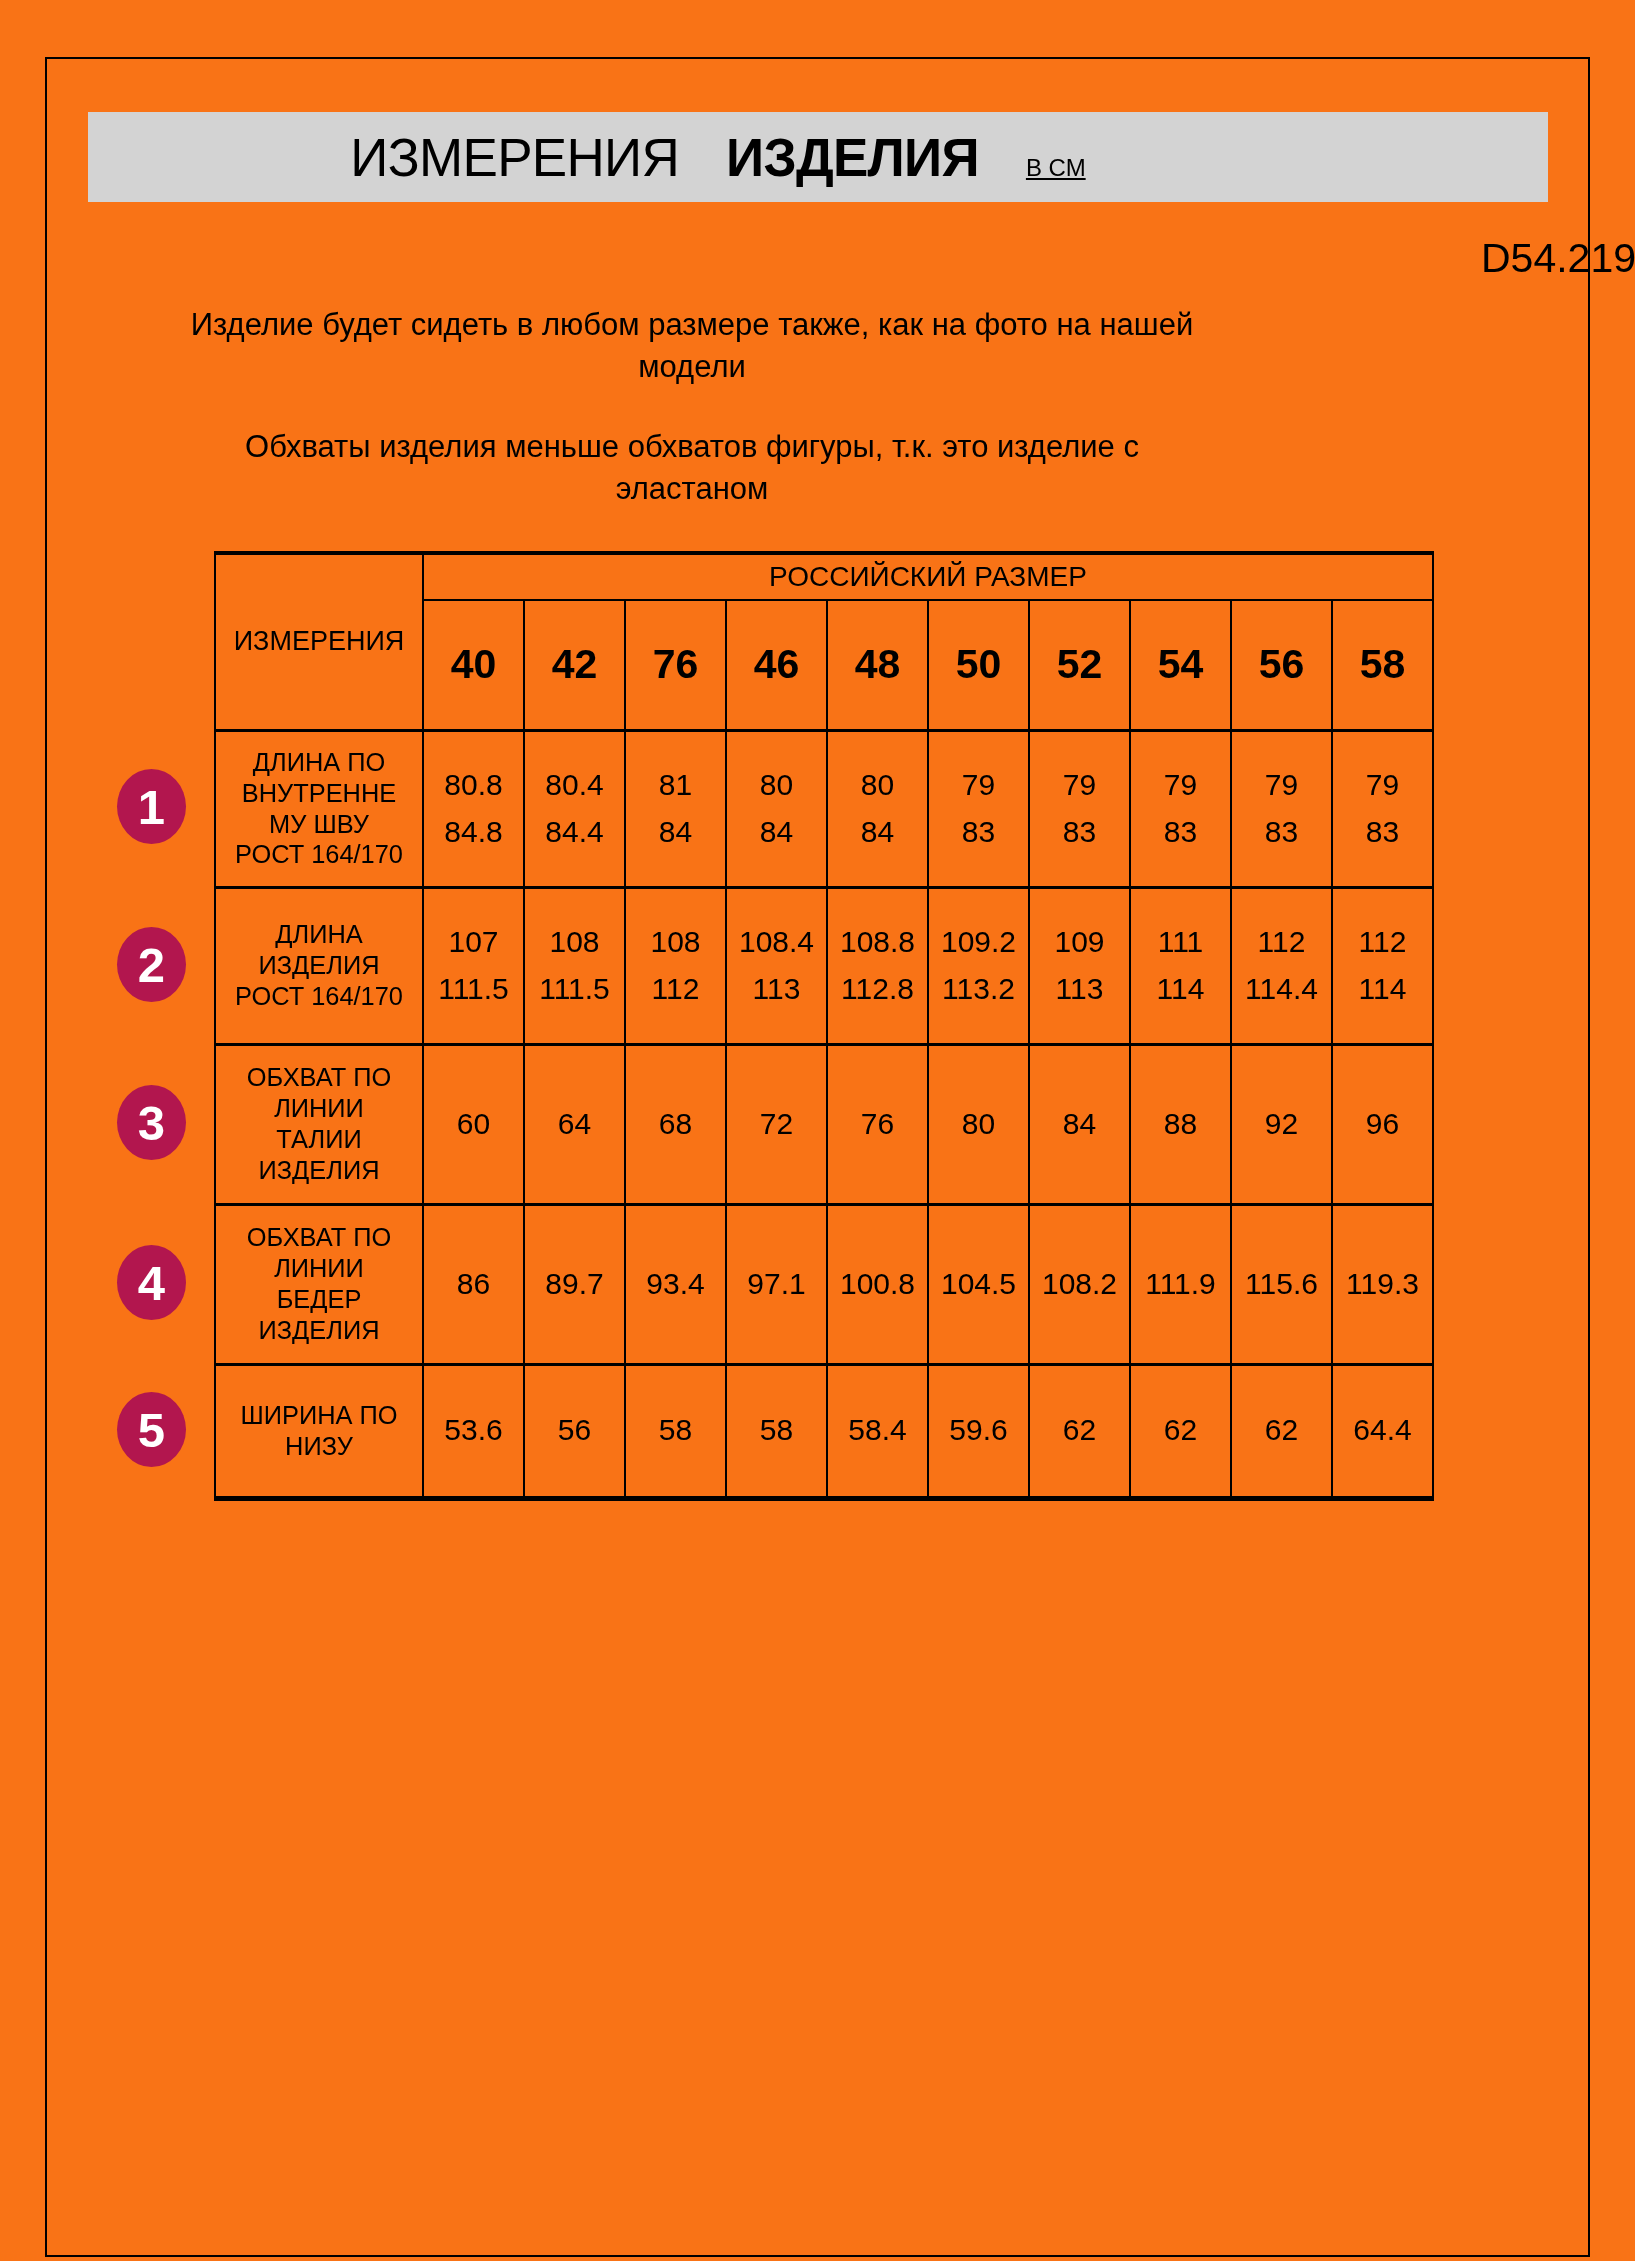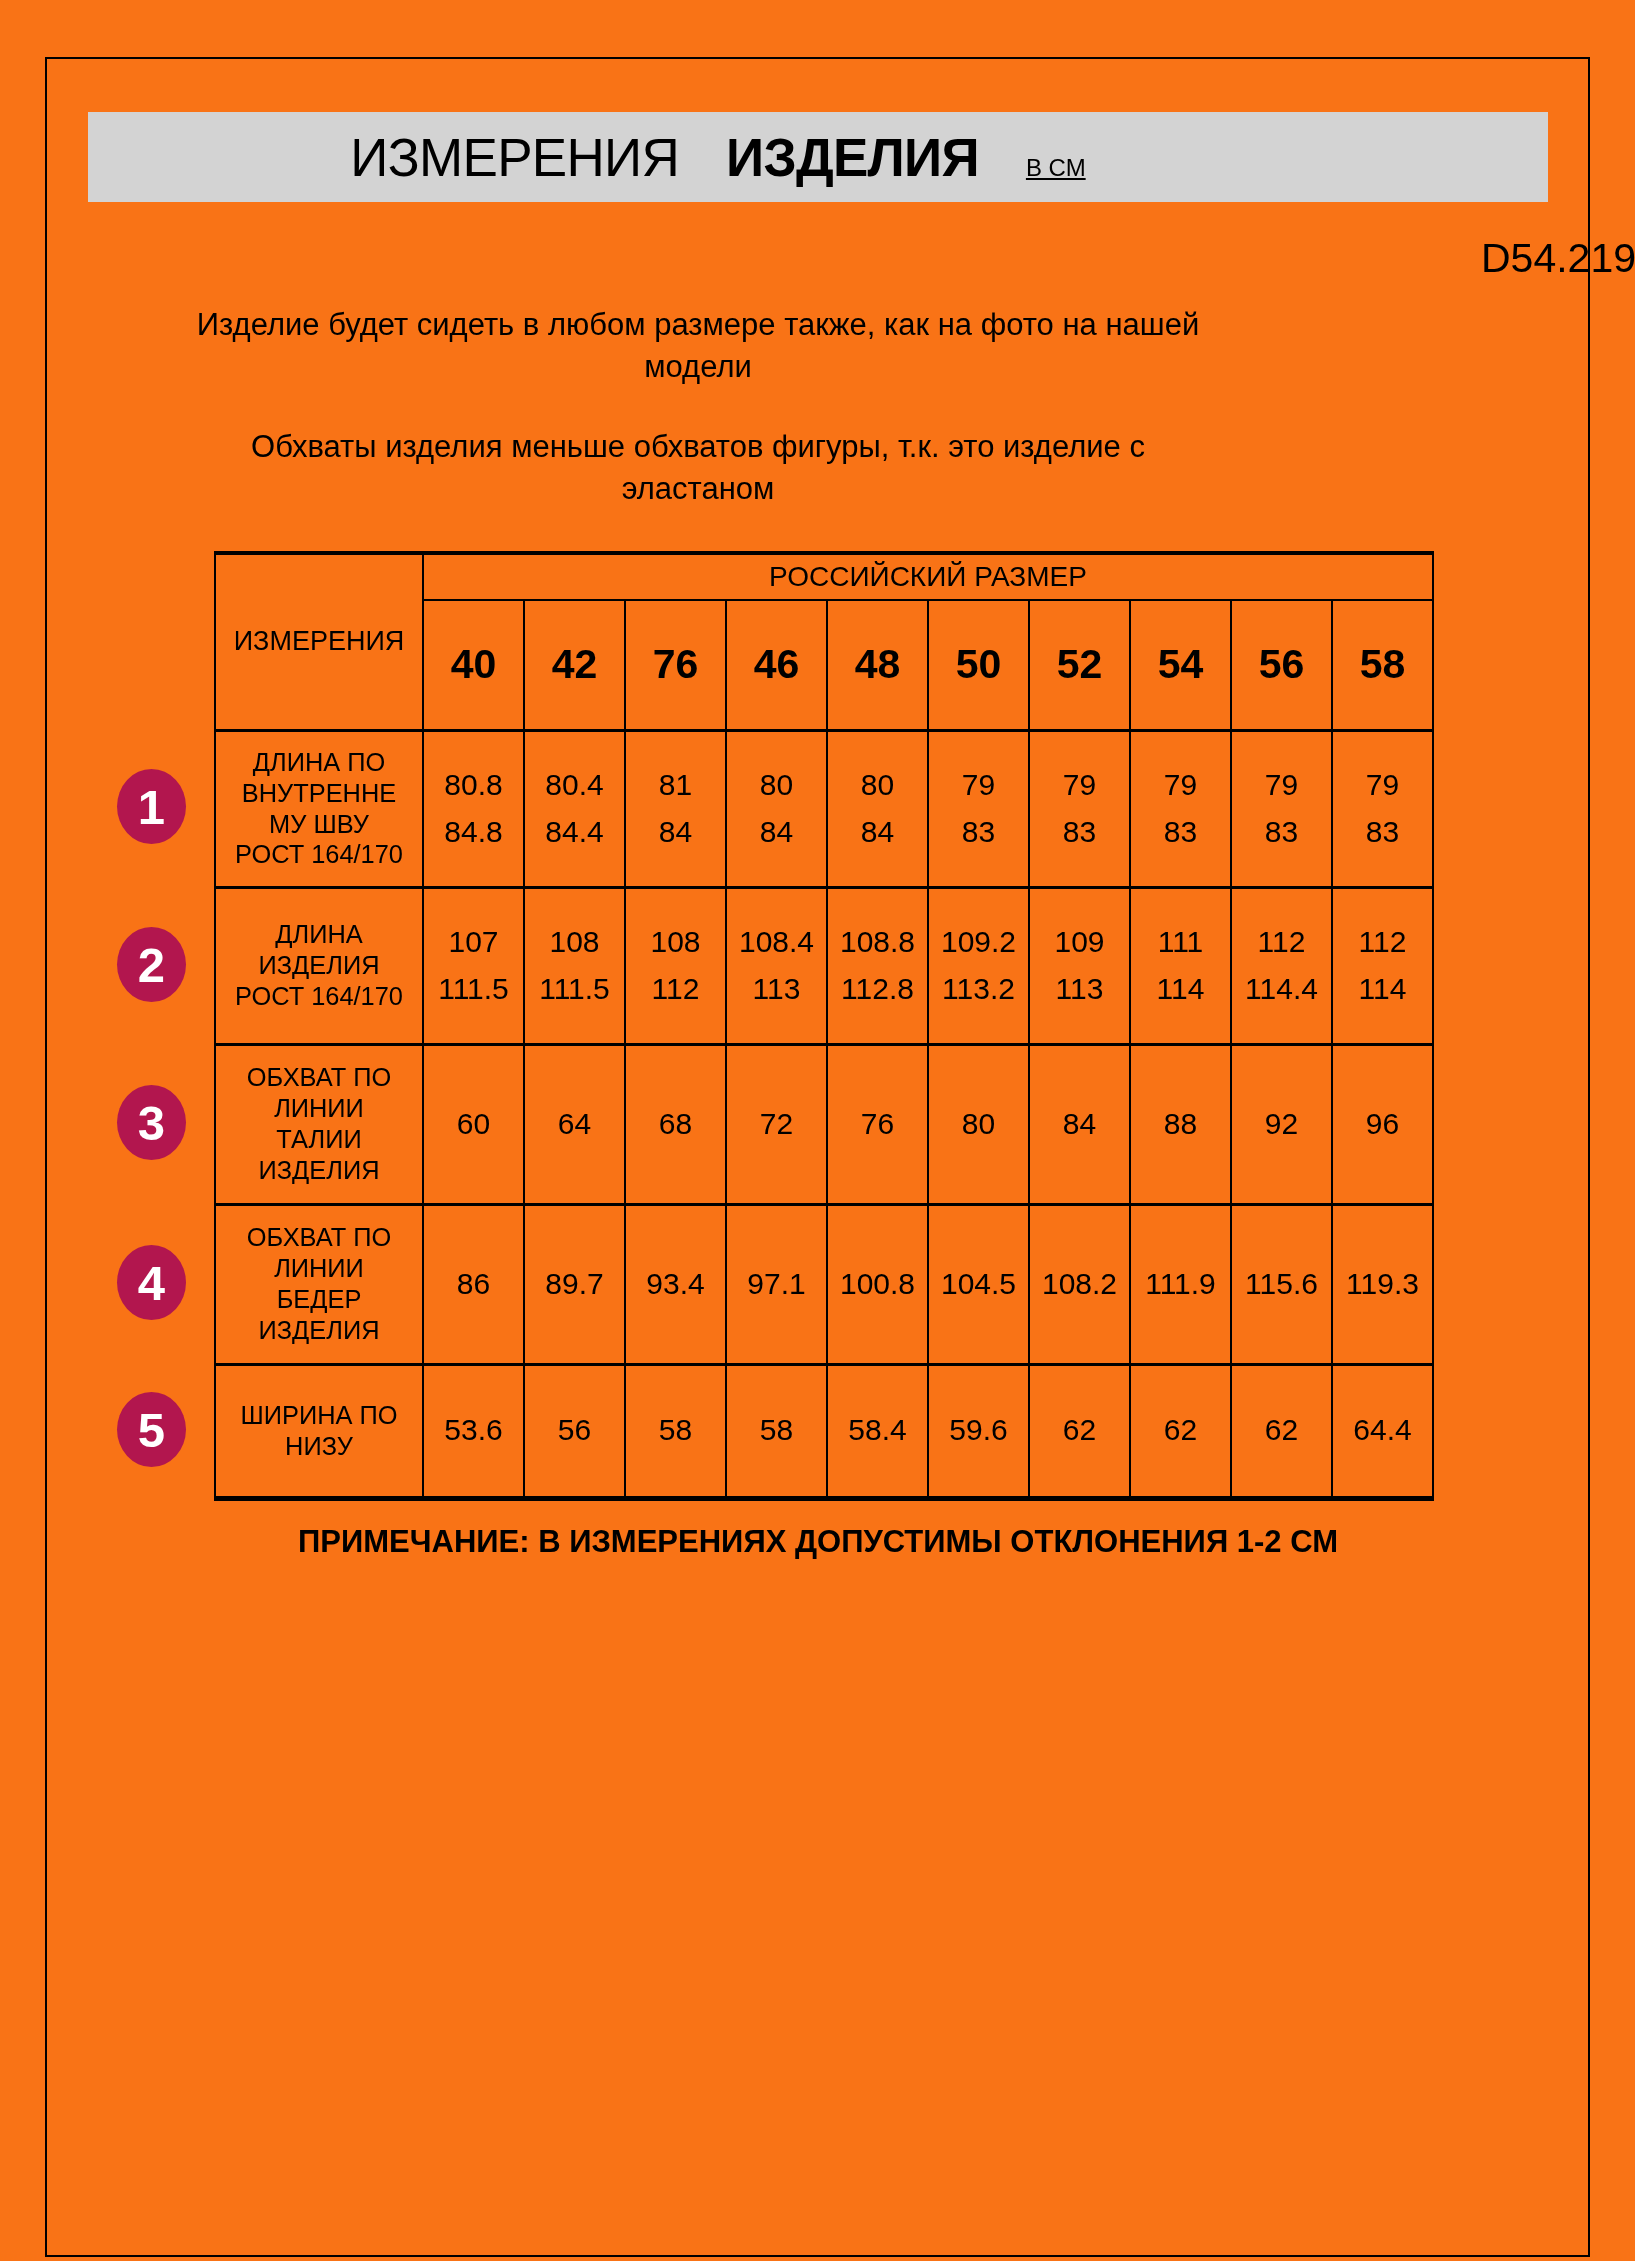--- a/index.html
+++ b/index.html
@@ -23,21 +23,21 @@
   }
   .title-inner{display:flex;align-items:baseline;gap:47px;}
   .title-w1{font-size:53px;letter-spacing:-0.7px;font-weight:400;}
   .title-w2{font-size:53px;letter-spacing:-0.7px;font-weight:700;}
   .title-unit{font-size:24px;font-weight:400;text-decoration:underline;}
   .product-code{
     position:absolute;left:0;top:235px;width:1636px;
     text-align:right;font-size:41px;font-weight:400;
   }
   .para{
-    position:absolute;left:12px;width:1372px;
+    position:absolute;left:6px;width:1372px;
     text-align:center;font-size:31px;line-height:1.35;
     white-space:pre-line;
   }
   .para1{top:304px;}
   .para2{top:426px;}
   .tbl-wrap{position:absolute;left:214px;top:551px;}
   table.size-table{
     border-collapse:collapse;table-layout:fixed;
     width:1217px;
     border:2.7px solid #000;border-top:4.7px solid #000;border-bottom:5.3px solid #000;
@@ -233,15 +233,14 @@
       </tbody>
     </table>
   </div>
 
   <div class="badge b1">1</div>
   <div class="badge b2">2</div>
   <div class="badge b3">3</div>
   <div class="badge b4">4</div>
   <div class="badge b5">5</div>
 
-  <div class="footnote">ПРИМЕЧАНИЕ: В ИЗМЕРЕНИЯХ ДОПУСТИМЫ ОТКЛОНЕНИЯ 1-2 СМ</div>
 </div>
 
 
 </body></html>

